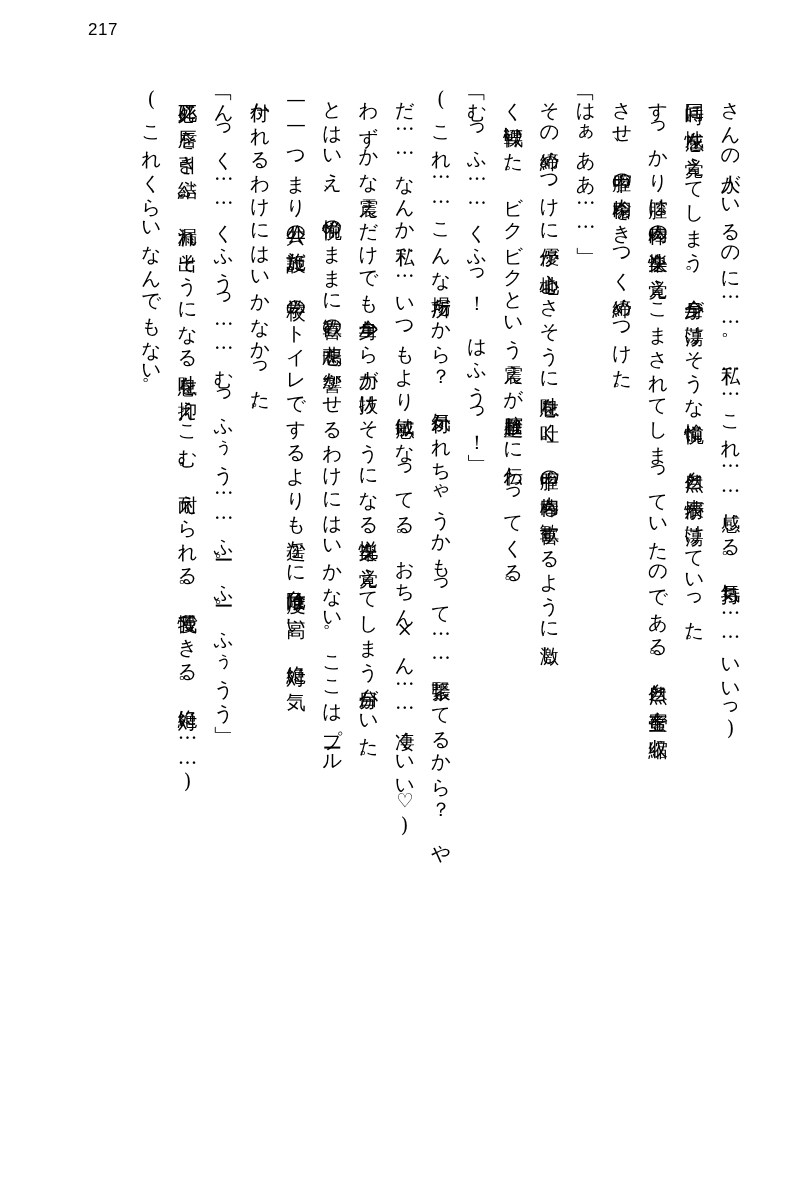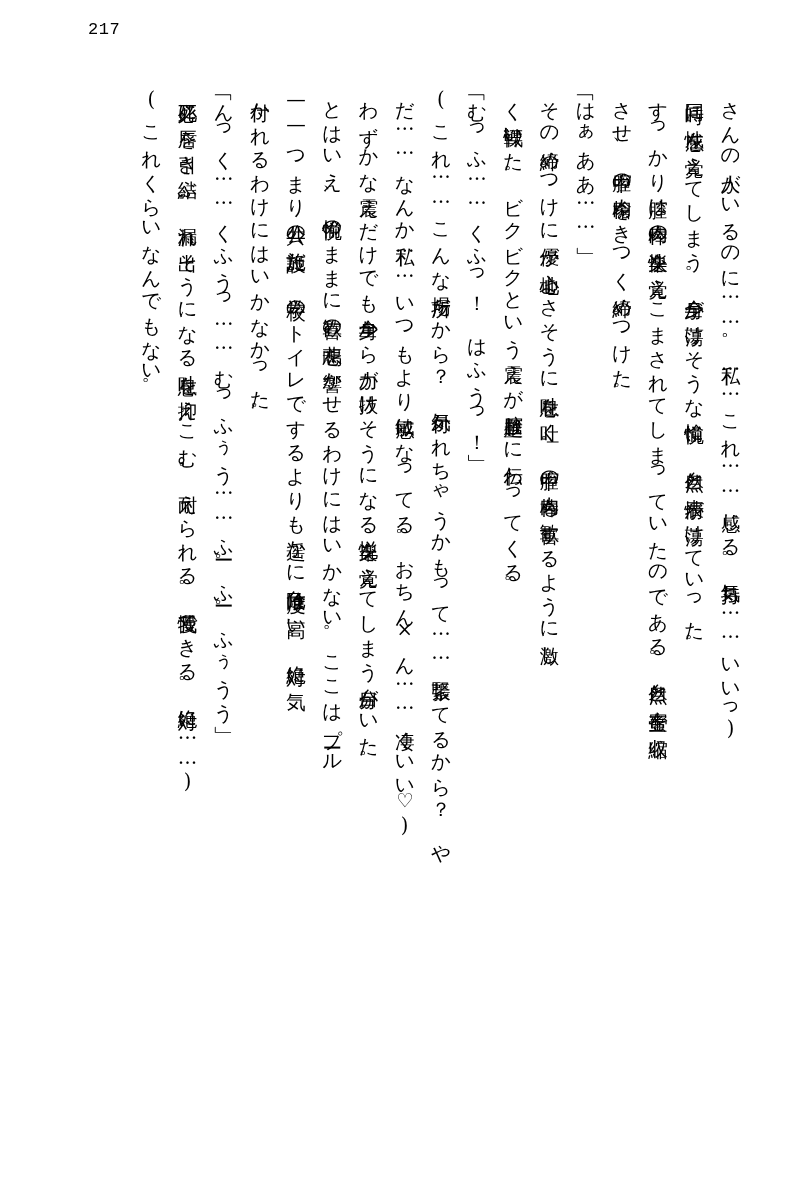--- a/index.html
+++ b/index.html
@@ -14,21 +14,21 @@
     background: #ffffff;
     overflow: hidden;
     font-family: "DejaVu Serif", "Liberation Serif", serif;
     color: #000000;
   }
   .page-number {
     position: absolute;
     top: 20px;
     left: 88px;
     font-size: 17px;
-    font-family: Liberation Mono, monospace;
+    font-family: Liberation Sans, sans-serif;
     color: #000000;
     letter-spacing: 0.5px;
   }
   .body-text {
     position: absolute;
     top: 88px;
     left: 48px;
     width: 700px;
     height: 1070px;
     writing-mode: vertical-rl;

